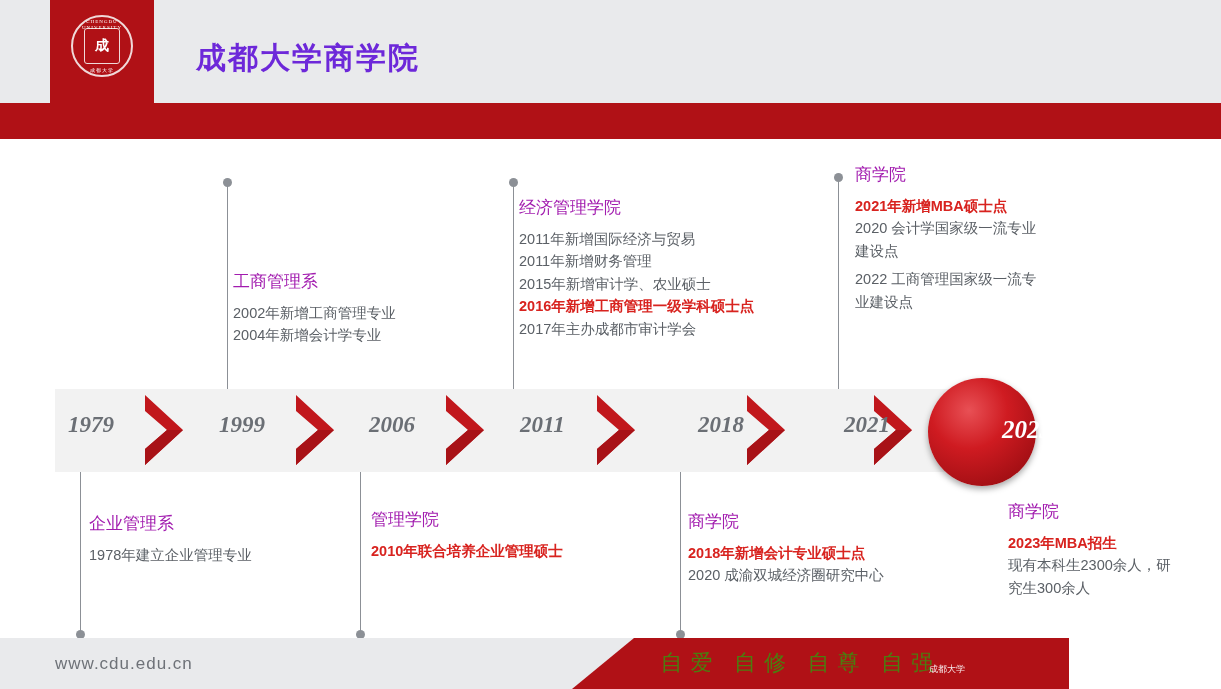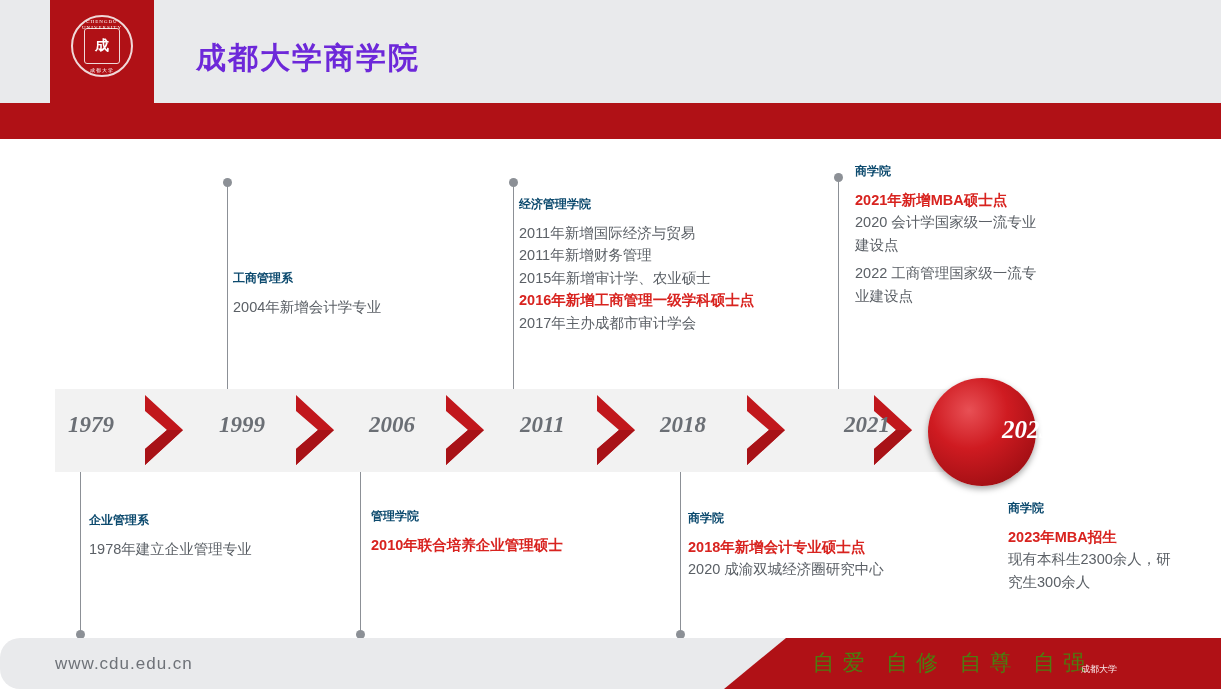--- a/index.html
+++ b/index.html
@@ -49,23 +49,22 @@
     font-size:5px;letter-spacing:1px;
   }
   .seal-ring-text.bottom{top:auto;bottom:2px;}
   .header-band{
     position:absolute;left:0;top:103px;width:1221px;height:36px;
     background:#b01116;
   }
 
   
   .footer{
-    position:absolute;left:0;bottom:0;width:1221px;height:51px;
+    position:absolute;left:0;bottom:0;width:1069px;height:51px;
     background:#e9eaec;
-    border-radius:20px;
   }
   .footer-url{
     position:absolute;left:55px;top:16px;
     color:#6e7278;font-size:17px;letter-spacing:1px;
   }
   .footer-banner{
     position:absolute;right:0;bottom:0;width:497px;height:51px;
     background:#b01116;
     clip-path:polygon(62px 0,497px 0,497px 51px,0 51px);
   }
@@ -111,21 +110,21 @@
   
   .conn{position:absolute;background:#8c9096;width:1px;}
   .dot{
     position:absolute;width:9px;height:9px;border-radius:50%;
     background:#8c9096;
   }
 
   
   .blk{position:absolute;}
   .blk .t{
-    font-size:12px;font-weight:bold;color:#0c4a6e;margin-bottom:9px;
+    font-size:17px;font-weight:normal;color:#a21caf;margin-bottom:9px;
   }
   .blk .l{
     font-size:14.5px;color:#5b6066;line-height:1.55;white-space:nowrap;
   }
   .blk .l.hl{color:#d8231f;font-weight:bold;}
   .blk .l.wrap{white-space:normal;}
 </style>
 </head>
 <body>
 
@@ -177,21 +176,21 @@
   <svg width="52" height="83" viewBox="0 0 52 83">
       <path d="M2,6 L40,41 L2,76 L2,60 L24,41 L2,22 Z" fill="#c1171c"></path>
       <path d="M2,60 L24,41 L40,41 L2,76 Z" fill="#a81217"></path>
     </svg>
 </div>
 
 <div class="yearlabel" style="left:68px;">1979</div>
 <div class="yearlabel" style="left:219px;">1999</div>
 <div class="yearlabel" style="left:369px;">2006</div>
 <div class="yearlabel" style="left:520px;">2011</div>
-<div class="yearlabel" style="left:660px;">2018</div>
+<div class="yearlabel" style="left:698px;">2018</div>
 <div class="yearlabel" style="left:808px;margin-left:36px;">2021</div>
 
 <div class="tl-circle">
   <span>2023</span>
 </div>
 
 <div class="conn" style="left:227px;top:185px;height:204px;"></div>
 <div class="dot" style="left:223px;top:178px;"></div>
 
 <div class="conn" style="left:513px;top:185px;height:204px;"></div>
@@ -204,20 +203,21 @@
 <div class="dot" style="left:76px;top:630px;"></div>
 
 <div class="conn" style="left:360px;top:472px;height:162px;"></div>
 <div class="dot" style="left:356px;top:630px;"></div>
 
 <div class="conn" style="left:680px;top:472px;height:162px;"></div>
 <div class="dot" style="left:676px;top:630px;"></div>
 
 <div class="blk" style="left:233px;top:270px;">
   <div class="t">工商管理系</div>
+  <div class="l">2002年新增工商管理专业</div>
   <div class="l">2004年新增会计学专业</div>
 </div>
 
 <div class="blk" style="left:519px;top:196px;">
   <div class="t">经济管理学院</div>
   <div class="l">2011年新增国际经济与贸易</div>
   <div class="l">2011年新增财务管理</div>
   <div class="l">2015年新增审计学、农业硕士</div>
   <div class="l hl">2016年新增工商管理一级学科硕士点</div>
   <div class="l">2017年主办成都市审计学会</div>

